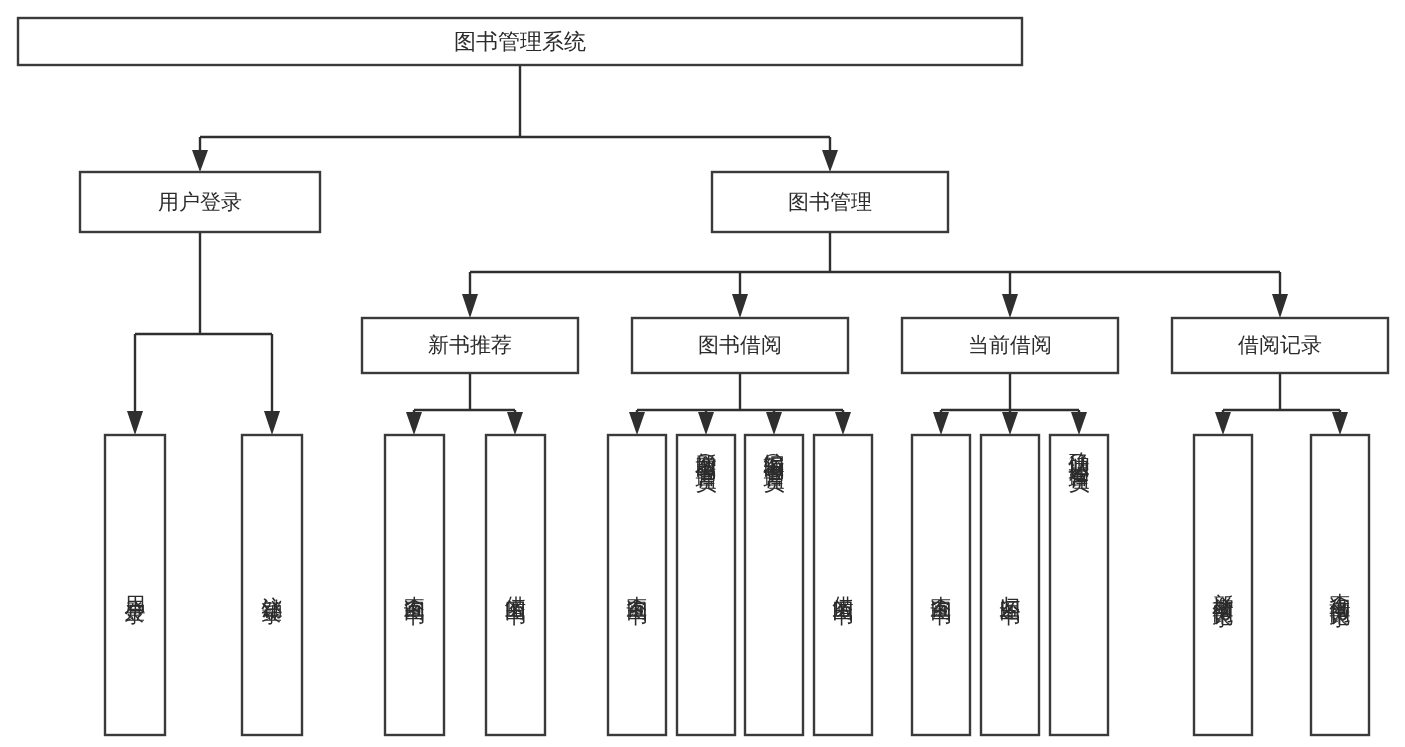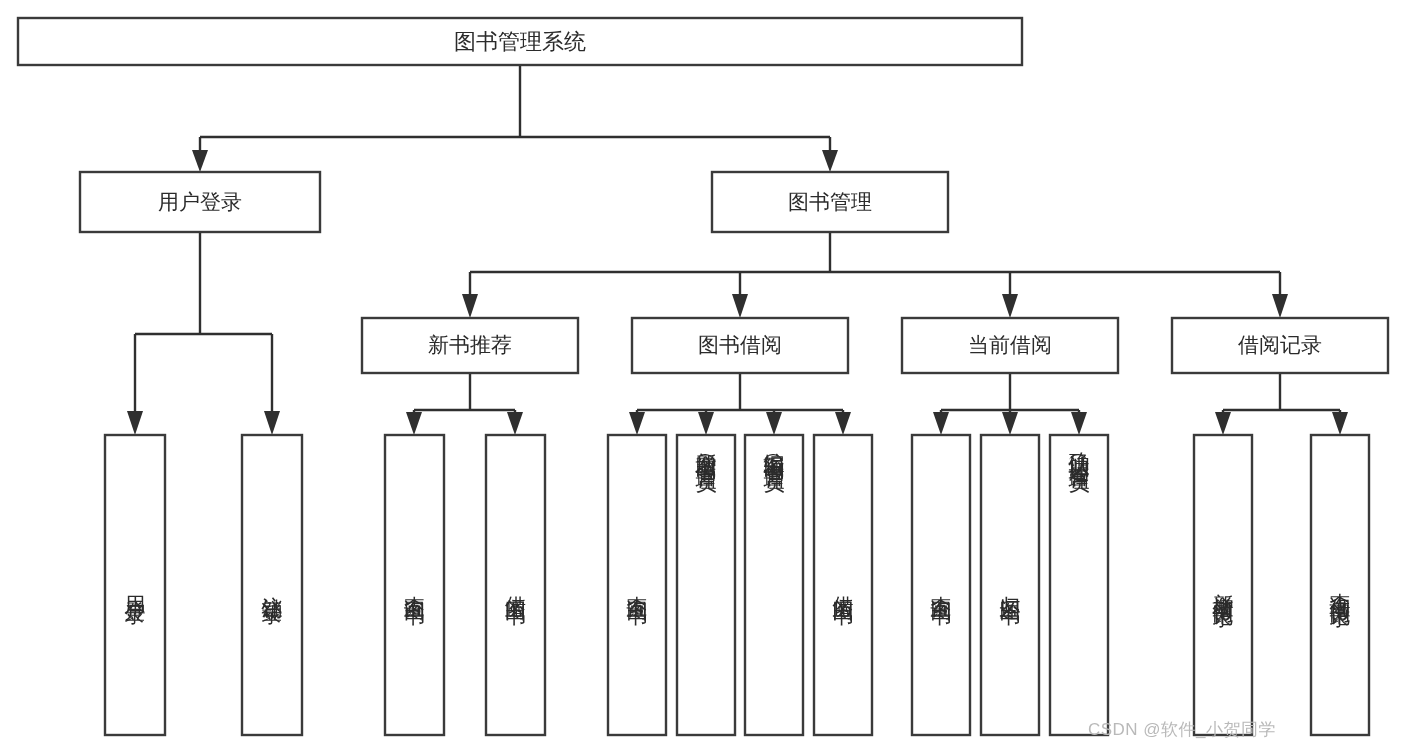--- a/index.html
+++ b/index.html
@@ -242,15 +242,14 @@
     <span class="leaf-label">确认归还（管理员）</span>
   </div>
 
   <div class="leaf-label-wrap" style="left:1194px; top:435px; width:58px; height:300px;">
     <span class="leaf-label">新增借阅记录</span>
   </div>
   <div class="leaf-label-wrap" style="left:1311px; top:435px; width:58px; height:300px;">
     <span class="leaf-label">查询借阅记录</span>
   </div>
 
-  <div class="watermark">CSDN @软件_小贺同学</div>
 
 </div>
 
 </body></html>

